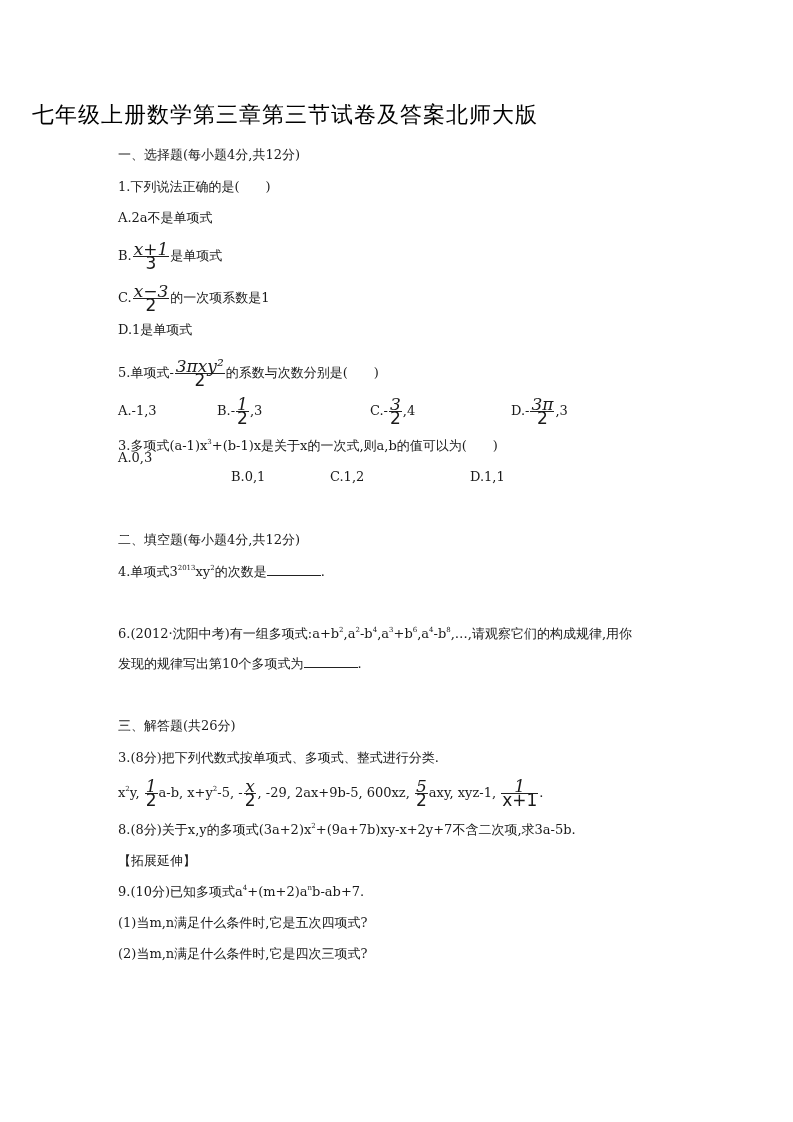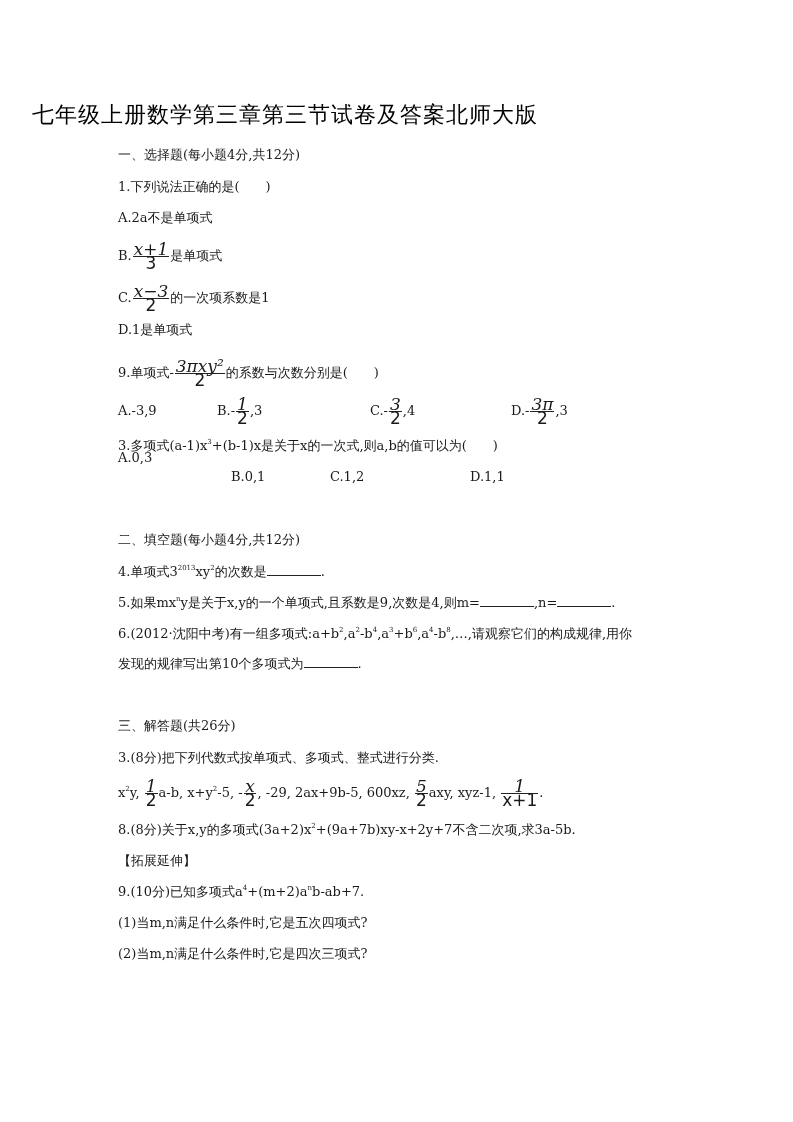--- a/index.html
+++ b/index.html
@@ -31,23 +31,23 @@
   <div class="line" style="top:209px">A.2a不是单项式</div>
   <div class="line" style="top:243px">
     <span>B.</span><span class="frac it"><span class="num">x+1</span><span class="den">3</span></span><span>是单项式</span>
   </div>
   <div class="line" style="top:285px">
     <span>C.</span><span class="frac it"><span class="num">x−3</span><span class="den">2</span></span><span>的一次项系数是1</span>
   </div>
   <div class="line" style="top:321px">D.1是单项式</div>
 
   <div class="line" style="top:360px">
-    <span>9.单项式-</span><span class="frac it"><span class="num">3πxy²</span><span class="den">2</span></span><span>的系数与次数分别是(　　)</span>
+    <span>5.单项式-</span><span class="frac it"><span class="num">3πxy²</span><span class="den">2</span></span><span>的系数与次数分别是(　　)</span>
   </div>
-  <div class="opt" style="left:118px; top:403px">A.-3,9</div>
+  <div class="opt" style="left:118px; top:403px">A.-1,3</div>
   <div class="opt" style="left:217px; top:398px">
     <span>B.-</span><span class="frac it"><span class="num">1</span><span class="den">2</span></span><span>,3</span>
   </div>
   <div class="opt" style="left:370px; top:398px">
     <span>C.-</span><span class="frac it"><span class="num">3</span><span class="den">2</span></span><span>,4</span>
   </div>
   <div class="opt" style="left:511px; top:398px">
     <span>D.-</span><span class="frac it"><span class="num">3π</span><span class="den">2</span></span><span>,3</span>
   </div>
 
@@ -58,23 +58,20 @@
   <div class="opt" style="left:231px; top:469px">B.0,1</div>
   <div class="opt" style="left:330px; top:469px">C.1,2</div>
   <div class="opt" style="left:470px; top:469px">D.1,1</div>
 
   <div class="line" style="top:531px">二、填空题(每小题4分,共12分)</div>
 
   <div class="line" style="top:563px">
     <span>4.单项式3</span><sup>2013</sup><span>xy</span><sup>2</sup><span>的次数是</span><span class="blank"></span><span>.</span>
   </div>
 
-  <div class="line" style="top:594px">
-    <span>5.如果mx</span><sup>n</sup><span>y是关于x,y的一个单项式,且系数是9,次数是4,则m=</span><span class="blank"></span><span>,n=</span><span class="blank"></span><span>.</span>
-  </div>
 
   <div class="line" style="top:625px">
     <span>6.(2012·沈阳中考)有一组多项式:a+b</span><sup>2</sup><span>,a</span><sup>2</sup><span>-b</span><sup>4</sup><span>,a</span><sup>3</sup><span>+b</span><sup>6</sup><span>,a</span><sup>4</sup><span>-b</span><sup>8</sup><span>,…,请观察它们的构成规律,用你</span>
   </div>
   <div class="line" style="top:655px">
     <span>发现的规律写出第10个多项式为</span><span class="blank"></span><span>.</span>
   </div>
 
   <div class="line" style="top:717px">三、解答题(共26分)</div>
 

